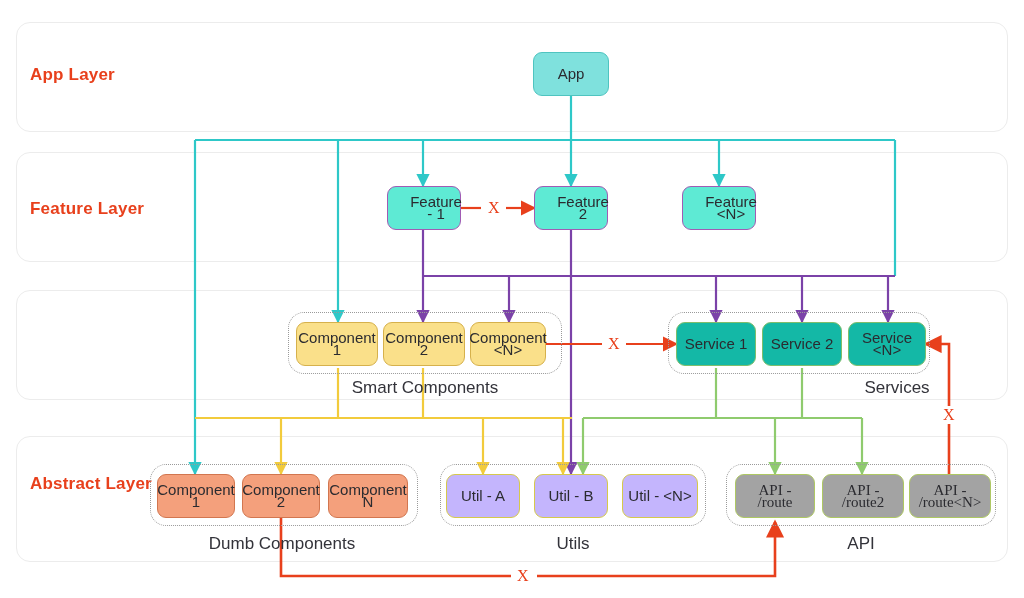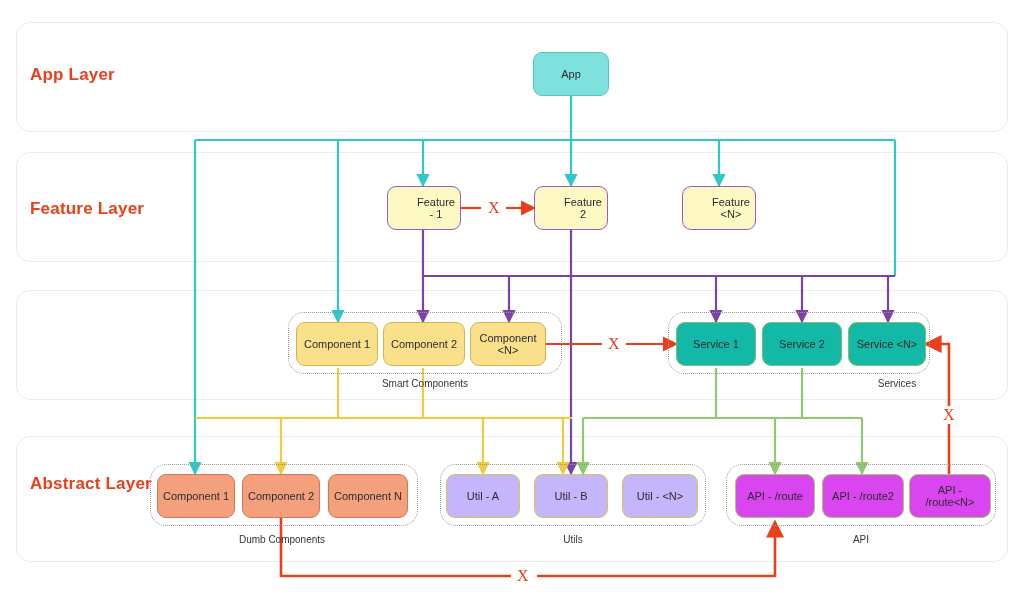--- a/index.html
+++ b/index.html
@@ -32,47 +32,47 @@
   #wires{ position:absolute; left:0; top:0; width:1024px; height:598px; }
 
   
   .group-box{
     position:absolute;
     border:1.6px dotted #9a9a9a;
     border-radius:16px;
   }
   .group-label{
     position:absolute;
-    font-size:10px;
+    font-size:17px;
     color:#33333a;
     text-align:center;
     white-space:nowrap;
   }
 
   
   .node{
     position:absolute;
     border-radius:9px;
     display:flex;
     align-items:center;
     justify-content:center;
     text-align:center;
-    font-size:11px;
+    font-size:15px;
     color:#2b2b30;
     line-height:12px;
     padding:2px 4px;
     z-index:3;
   }
   .n-app      { background:#7FE1DD; border:1.4px solid #4FC4C0; }
-  .n-feature  { background:#fef9c3; border:1.4px solid #A15BB4;padding-left:28px; }
+  .n-feature  { background:#5eead4; border:1.4px solid #A15BB4;padding-left:28px; }
   .n-smart    { background:#FAE08A; border:1.4px solid #D6B14C; }
   .n-service  { background:#14b8a6; border:1.4px solid #7FBE6B; }
   .n-dumb     { background:#F4A07C; border:1.4px solid #D2764F; }
   .n-util     { background:#c4b5fd; border:1.4px solid #D6C94C; }
-  .n-api      { background:#d946ef; border:1.4px solid #AEC863; }
+  .n-api      { background:#a3a3a3; border:1.4px solid #AEC863;font-family:Liberation Serif, serif; }
 
   .xmark{
     position:absolute;
     color:#E8401C;
     font-size:16px;
     line-height:16px;
     font-family:"Liberation Serif", serif;
     z-index:4;
   }
 </style>

